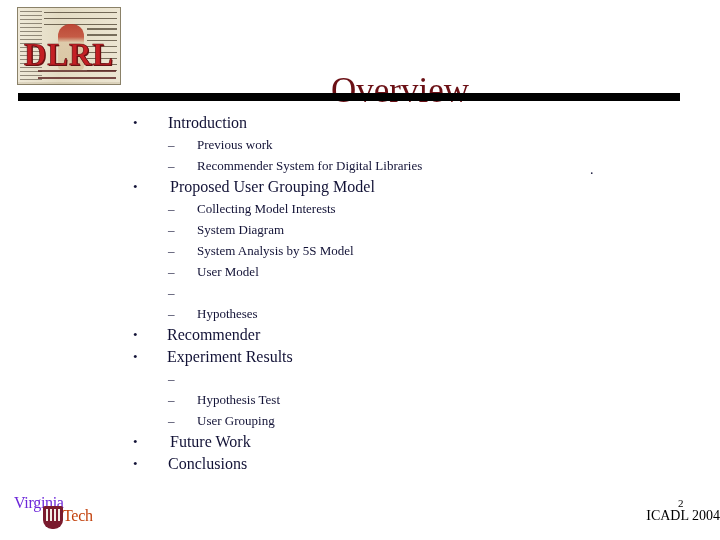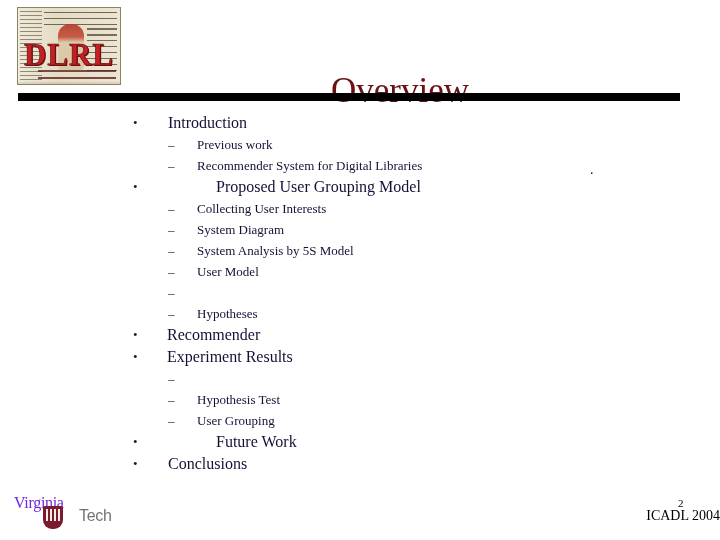--- a/index.html
+++ b/index.html
@@ -150,21 +150,21 @@
     font-size: 13px;
   }
   .lvl2 .txt {
     position: absolute;
     left: 197px;
     top: 0;
   }
 
   
   .lvl1.ind-a .txt { left: 168px; }
-  .lvl1.ind-b .txt { left: 170px; margin-left: 46px; }
+  .lvl1.ind-b .txt { left: 170px; }
   .lvl1.ind-c .txt { left: 167px; }
 
   
   .stray-dot {
     position: absolute;
     left: 590px;
     top: 162px;
     font-size: 14px;
     color: #121236;
   }
@@ -181,25 +181,25 @@
     position: absolute;
     left: 0;
     top: 0;
     font-size: 16px;
     color: #6d28d9;
     font-family: "Liberation Serif", "DejaVu Serif", serif;
     letter-spacing: -0.3px;
   }
   .vt-logo .vt-tech {
     position: absolute;
-    left: 65px;
+    left: 49px;
     top: 13px;
     font-size: 16px;
-    color: #737373;
-    font-family: Liberation Sans, sans-serif;
+    color: #c2410c;
+    font-family: Liberation Serif, serif;
     letter-spacing: -0.3px;
   }
   .vt-logo .vt-shield {
     position: absolute;
     left: 29px;
     top: 12px;
     width: 20px;
     height: 23px;
     background: #7a1b2e;
     border-radius: 2px 2px 9px 9px;
@@ -268,21 +268,21 @@
     <span class="txt">Recommender System for Digital Libraries</span>
   </div>
 
   <div class="lvl1 ind-b">
     <span class="bullet">•</span>
     <span class="txt">Proposed User Grouping Model</span>
   </div>
 
   <div class="lvl2">
     <span class="dash">–</span>
-    <span class="txt">Collecting User Interests</span>
+    <span class="txt">Collecting Model Interests</span>
   </div>
 
   <div class="lvl2">
     <span class="dash">–</span>
     <span class="txt">System Diagram</span>
   </div>
 
   <div class="lvl2">
     <span class="dash">–</span>
     <span class="txt">System Analysis by 5S Model</span>

